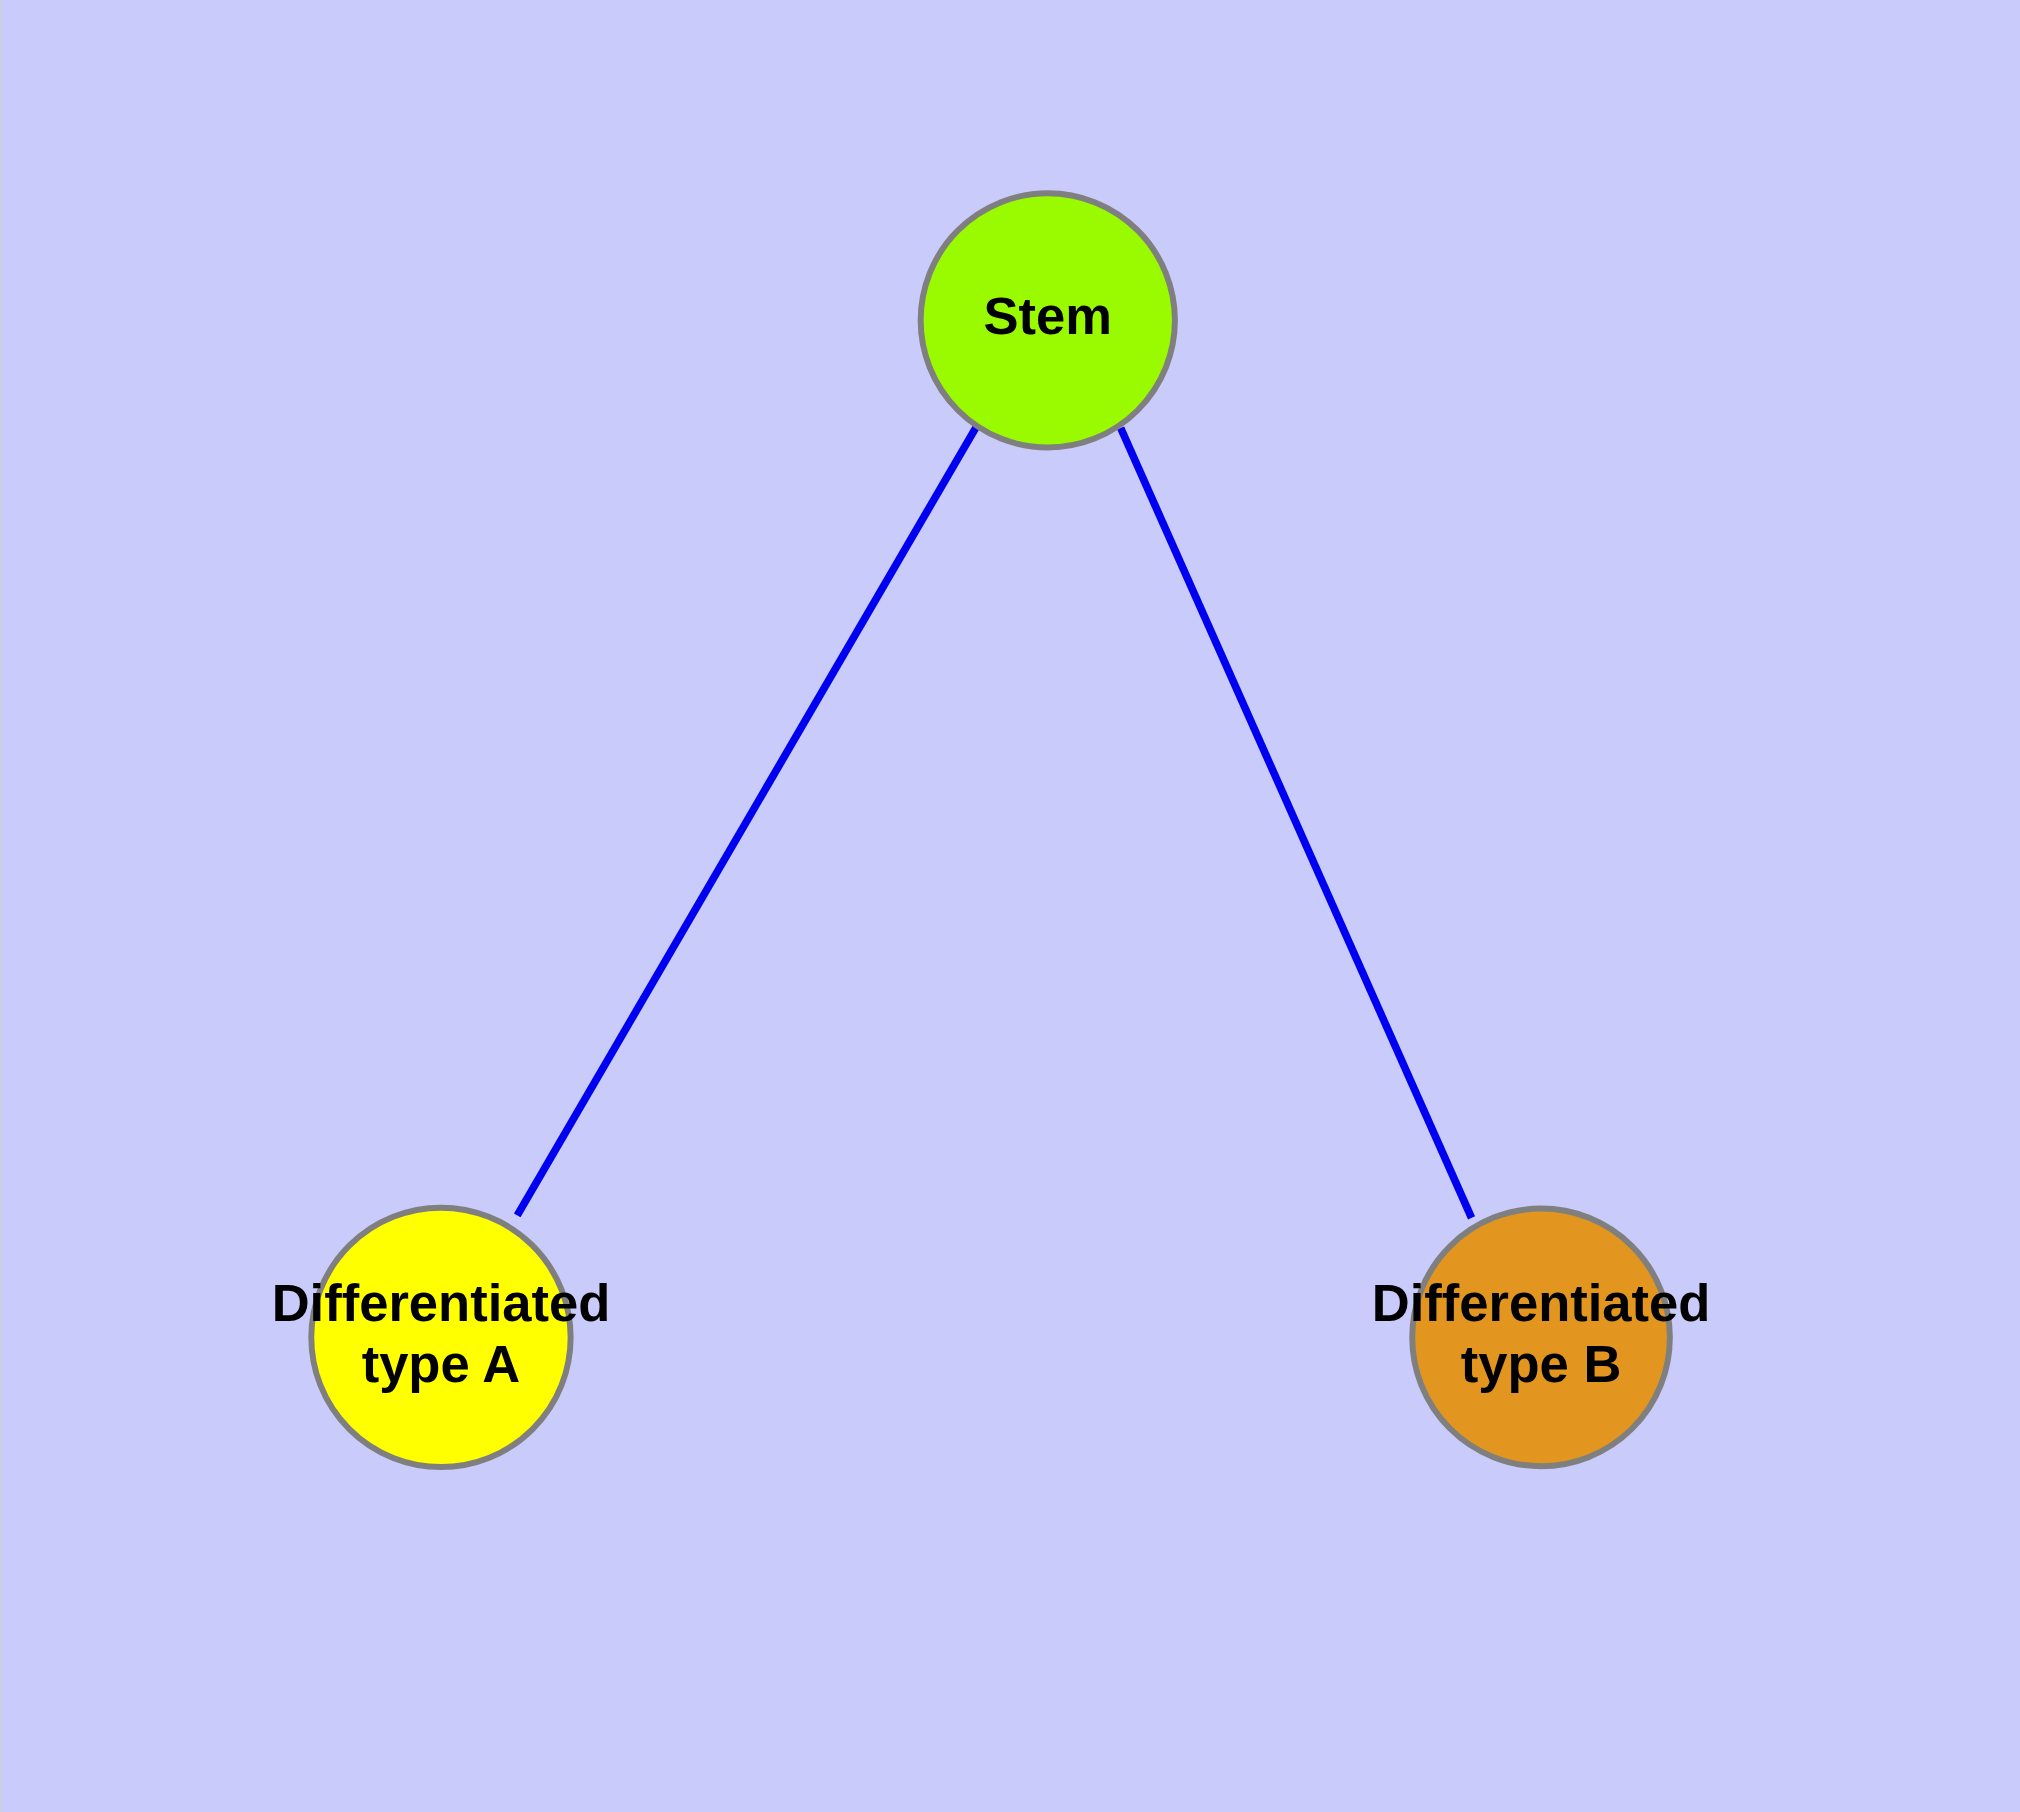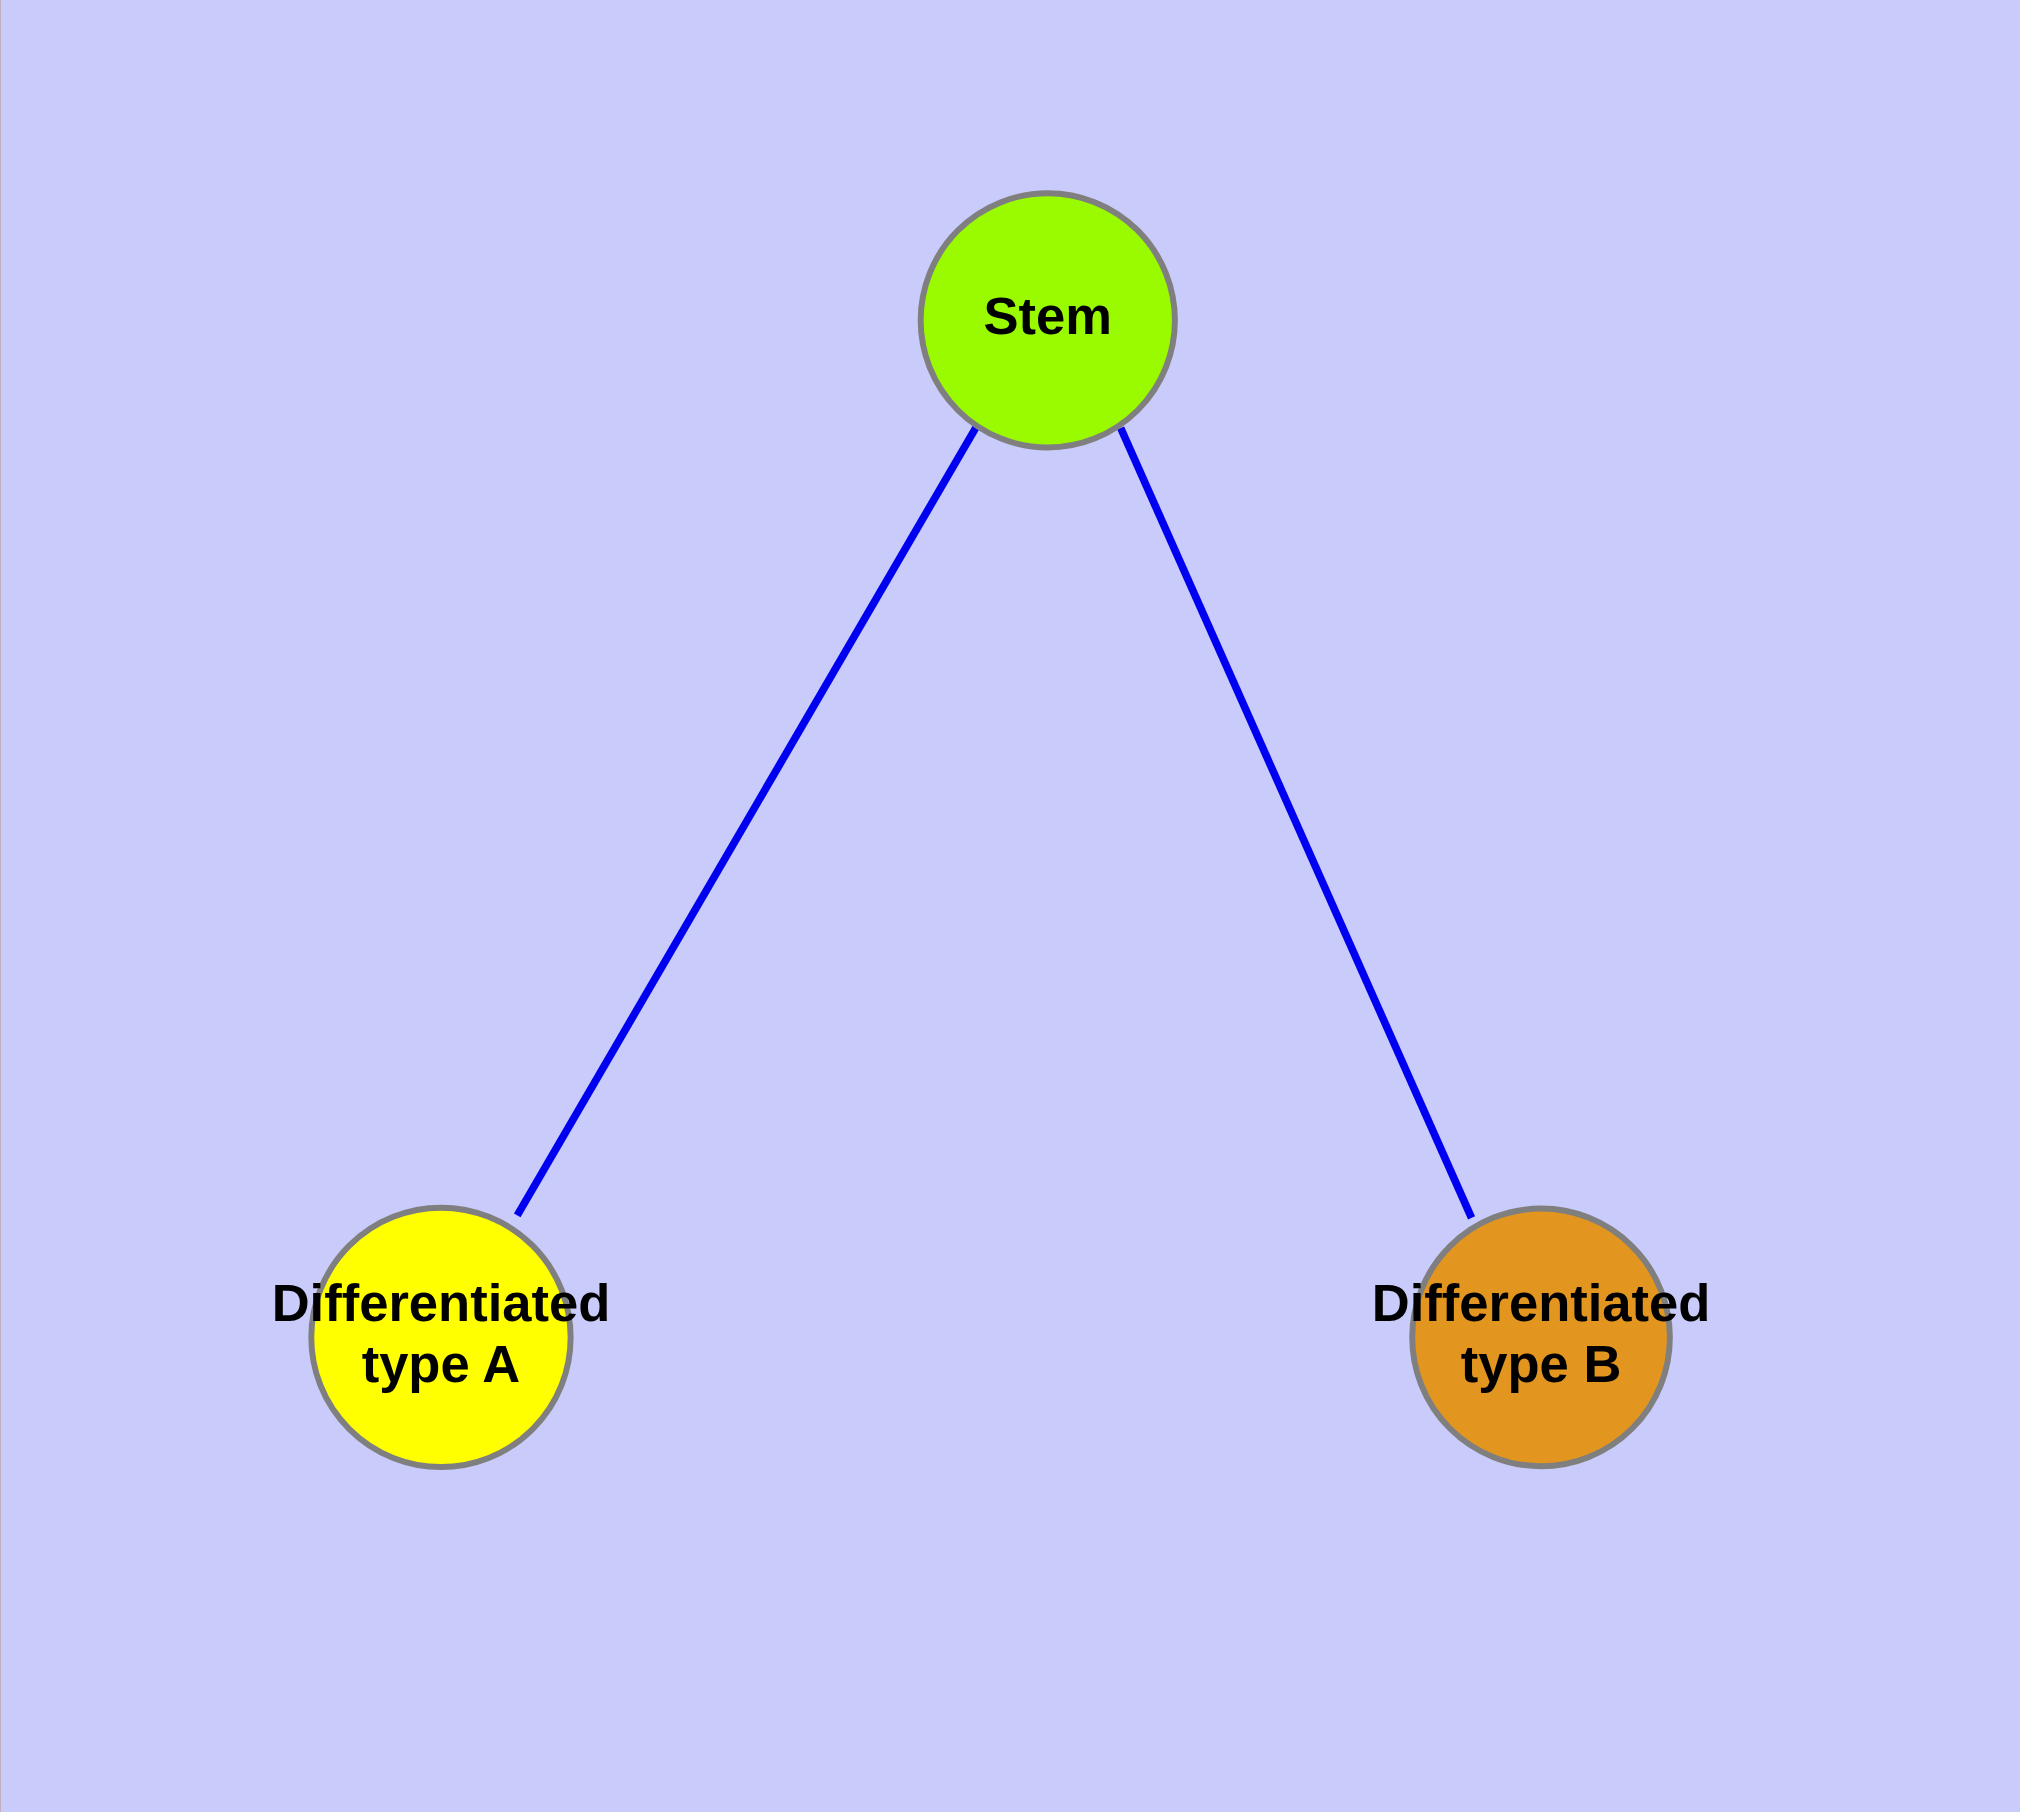--- a/index.html
+++ b/index.html
@@ -27,21 +27,21 @@
     font-family: "Liberation Sans", sans-serif;
     font-weight: bold;
     fill: #000000;
     text-anchor: middle;
     dominant-baseline: middle;
   }
 </style>
 </head>
 <body>
 
-<div id="canvas" style="width: 2021px; height: 1812px; background: #a16207;">
+<div id="canvas" style="width: 2021px; height: 1812px; background: #bef264;">
   <svg id="graph-svg" viewBox="0 0 2384 2138" xmlns="http://www.w3.org/2000/svg">
 
     <rect id="bg-rect" x="0" y="0" width="2384" height="2138" fill="#c9cbfa"></rect>
 
     <g id="edges-layer">
         <line x1="1152" y1="503" x2="610" y2="1434" stroke="#0000f0" stroke-width="9" stroke-linecap="butt"></line>
         <line x1="1322" y1="505" x2="1736" y2="1437" stroke="#0000f0" stroke-width="9" stroke-linecap="butt"></line>
       </g>
     <g id="nodes-layer">
         <circle cx="1236" cy="378" r="150" fill="#9afa00" stroke="#7f7f7f" stroke-width="7"></circle>

